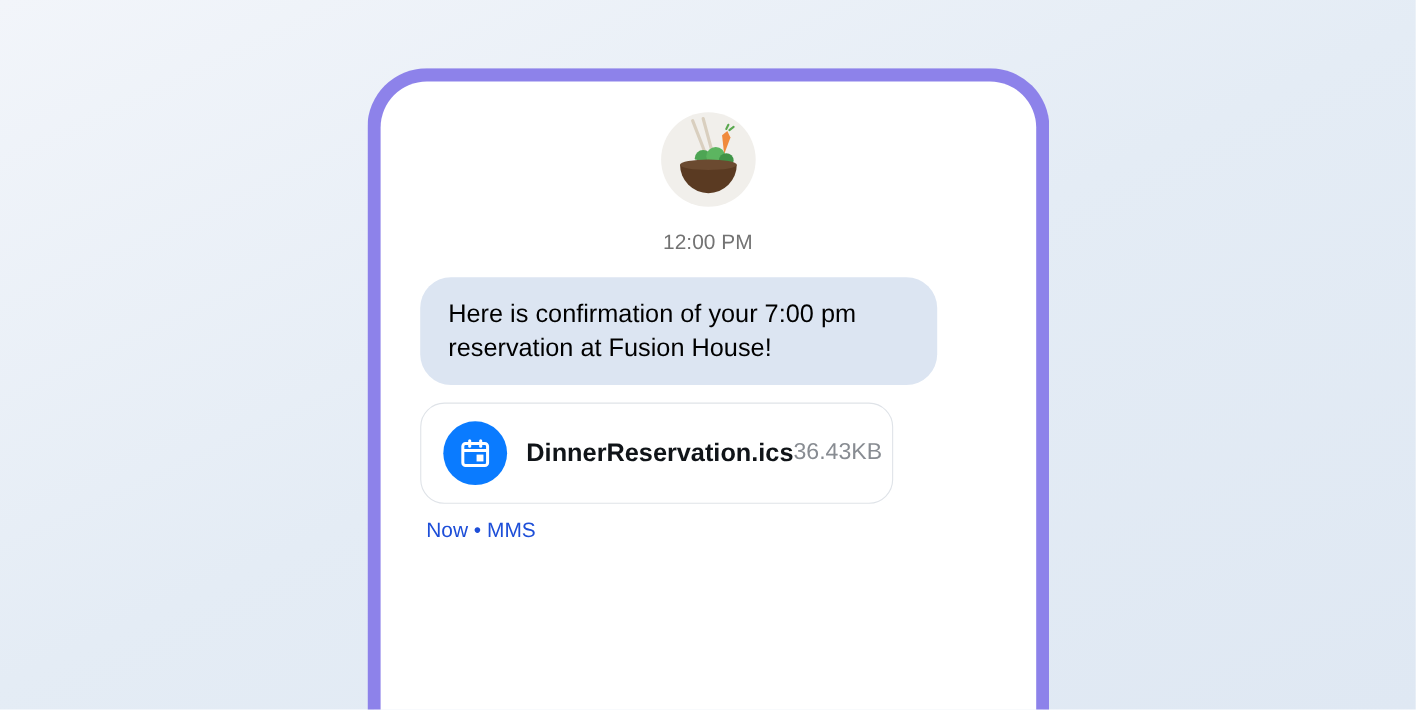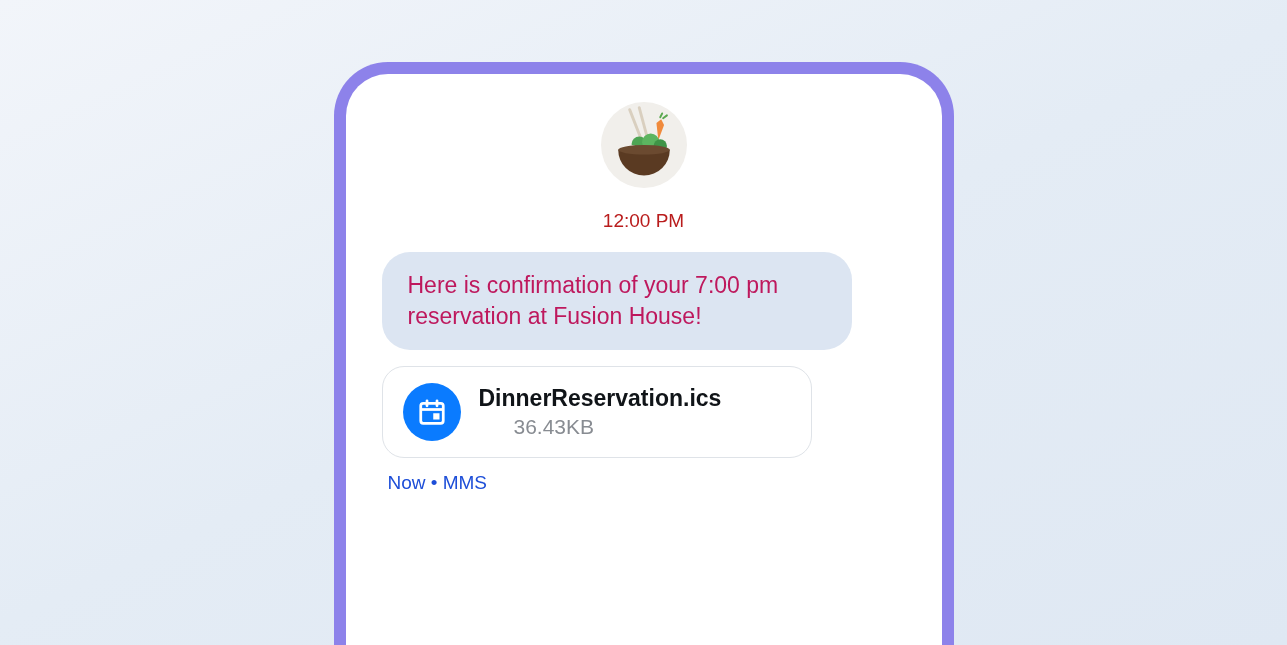--- a/index.html
+++ b/index.html
@@ -35,38 +35,38 @@
     height: 86px;
     border-radius: 50%;
     background: #f1efeb;
     display: flex;
     align-items: center;
     justify-content: center;
     margin-bottom: 22px;
     position: relative;
   }
   .timestamp {
-    color: #b91c1c;
+    color: #737373;
     font-size: 19px;
     font-weight: 500;
     margin-bottom: 20px;
   }
   .messages {
     width: 100%;
     display: flex;
     flex-direction: column;
     align-items: flex-start;
   }
   .bubble {
     background: #dce5f2;
     border-radius: 28px;
     padding: 18px 26px;
     font-size: 23px;
     line-height: 1.35;
-    color: #be185d;
+    color: #000000;
     max-width: 470px;
     margin-bottom: 16px;
   }
   .attachment {
     border: 1.5px solid #dfe3e8;
     border-radius: 22px;
     padding: 16px 20px;
     display: flex;
     align-items: center;
     gap: 18px;
@@ -79,33 +79,32 @@
     height: 58px;
     border-radius: 50%;
     background: #0a7bff;
     display: flex;
     align-items: center;
     justify-content: center;
     flex-shrink: 0;
   }
   .attach-text {
     display: flex;
-    flex-direction: column;
+    flex-direction: row;
   }
   .attach-name {
     font-size: 23px;
     font-weight: 600;
     color: #101418;
     line-height: 1.3;
   }
   .attach-size {
     font-size: 21px;
     color: #888c92;
     line-height: 1.3;
-    margin-left: 35px;
   }
   .meta {
     font-size: 19px;
     color: #1d4ed8;
     padding-left: 6px;
   }
 </style>
 </head>
 <body>
 

